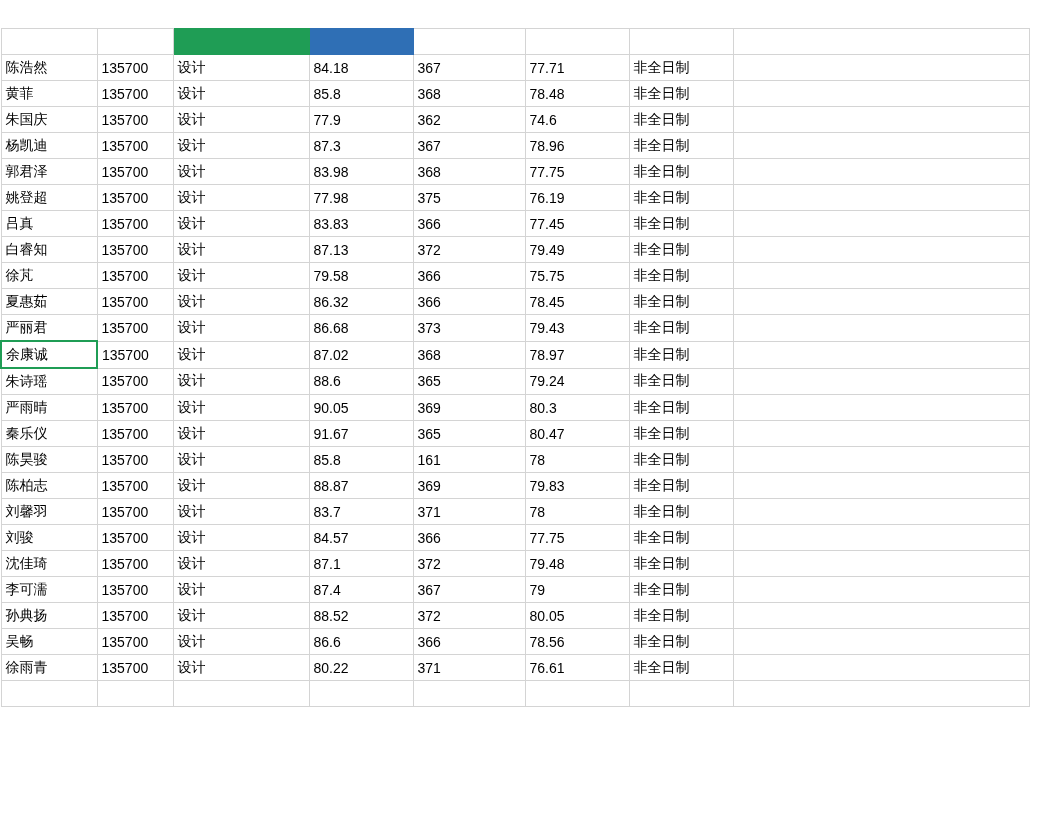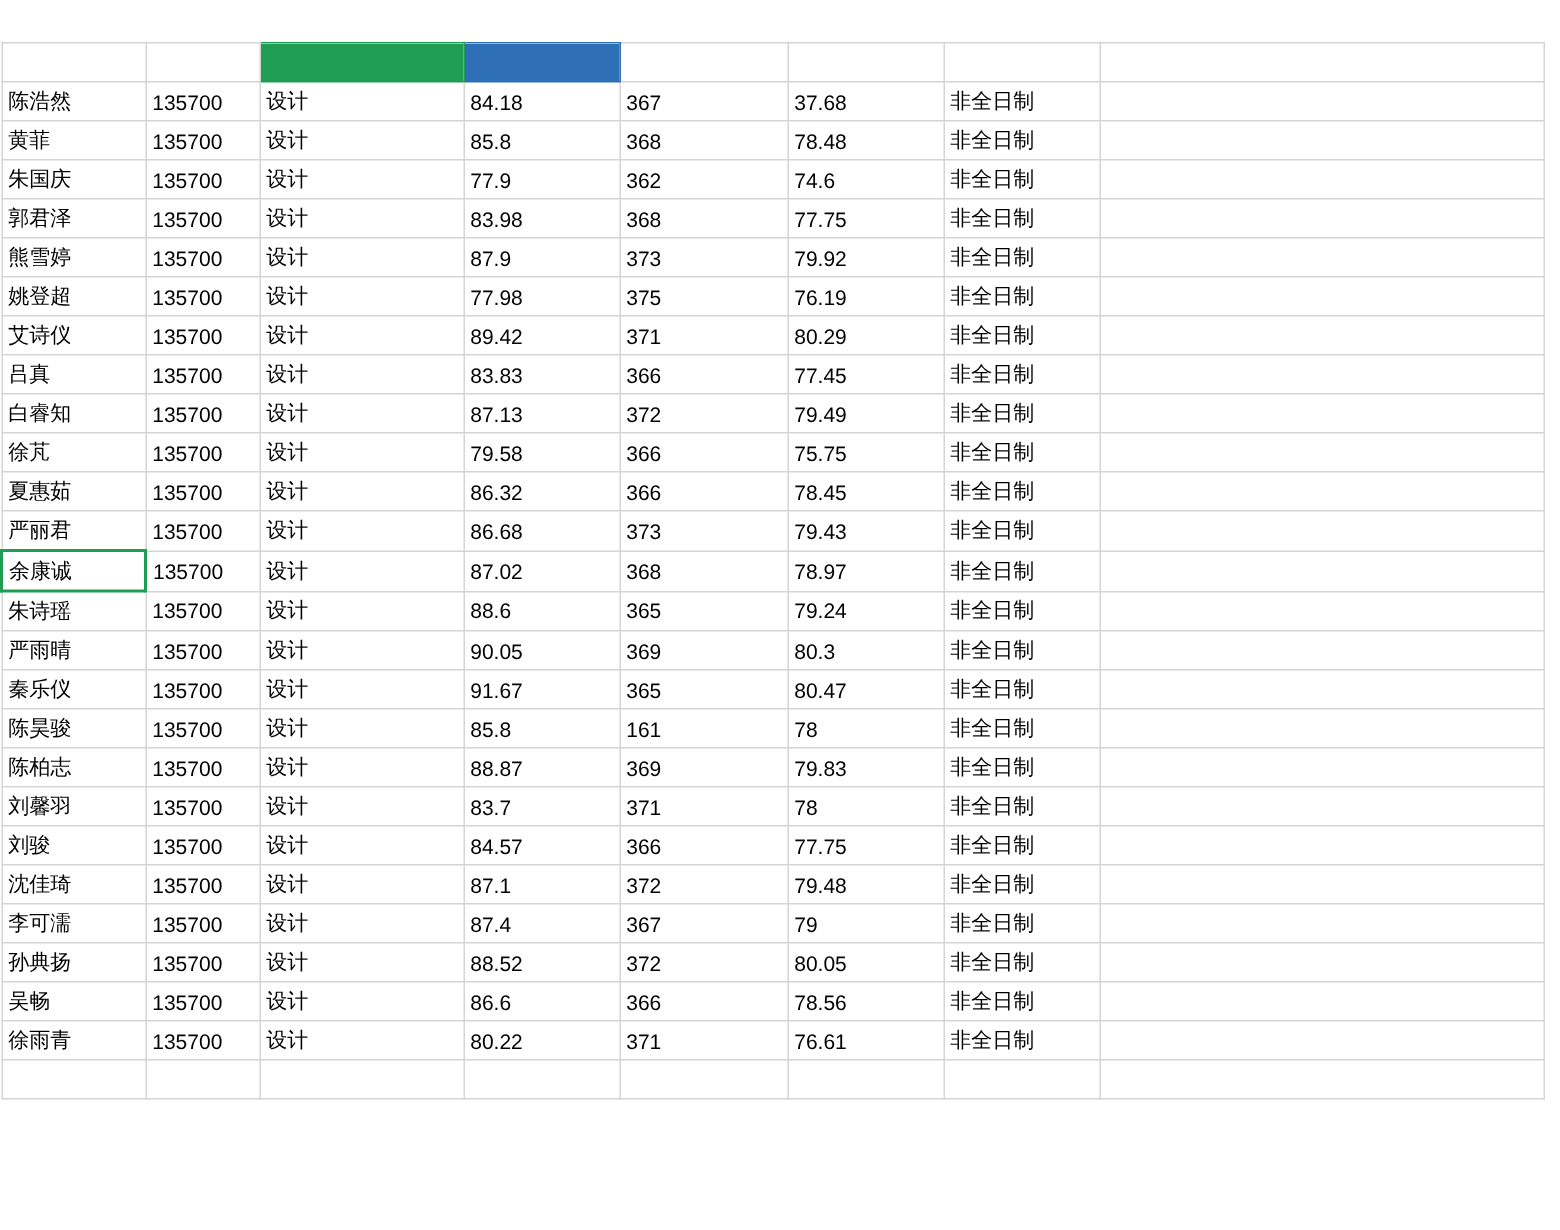--- a/index.html
+++ b/index.html
@@ -94,21 +94,21 @@
         <td></td>
         <td></td>
         <td class="blank-cell"></td>
       </tr>
     <tr>
           <td>陈浩然</td>
           <td>135700</td>
           <td>设计</td>
           <td>84.18</td>
           <td>367</td>
-          <td>37.68</td>
+          <td>77.71</td>
           <td>非全日制</td>
           <td class="blank-cell"></td>
         </tr>
         <tr>
           <td>黄菲</td>
           <td>135700</td>
           <td>设计</td>
           <td>85.8</td>
           <td>368</td>
           <td>78.48</td>
@@ -119,56 +119,46 @@
           <td>朱国庆</td>
           <td>135700</td>
           <td>设计</td>
           <td>77.9</td>
           <td>362</td>
           <td>74.6</td>
           <td>非全日制</td>
           <td class="blank-cell"></td>
         </tr>
         <tr>
+          <td>杨凯迪</td>
+          <td>135700</td>
+          <td>设计</td>
+          <td>87.3</td>
+          <td>367</td>
+          <td>78.96</td>
+          <td>非全日制</td>
+          <td class="blank-cell"></td>
+        </tr>
+        <tr>
           <td>郭君泽</td>
           <td>135700</td>
           <td>设计</td>
           <td>83.98</td>
           <td>368</td>
           <td>77.75</td>
           <td>非全日制</td>
           <td class="blank-cell"></td>
         </tr>
         <tr>
-          <td>熊雪婷</td>
-          <td>135700</td>
-          <td>设计</td>
-          <td>87.9</td>
-          <td>373</td>
-          <td>79.92</td>
-          <td>非全日制</td>
-          <td class="blank-cell"></td>
-        </tr>
-        <tr>
           <td>姚登超</td>
           <td>135700</td>
           <td>设计</td>
           <td>77.98</td>
           <td>375</td>
           <td>76.19</td>
-          <td>非全日制</td>
-          <td class="blank-cell"></td>
-        </tr>
-        <tr>
-          <td>艾诗仪</td>
-          <td>135700</td>
-          <td>设计</td>
-          <td>89.42</td>
-          <td>371</td>
-          <td>80.29</td>
           <td>非全日制</td>
           <td class="blank-cell"></td>
         </tr>
         <tr>
           <td>吕真</td>
           <td>135700</td>
           <td>设计</td>
           <td>83.83</td>
           <td>366</td>
           <td>77.45</td>

